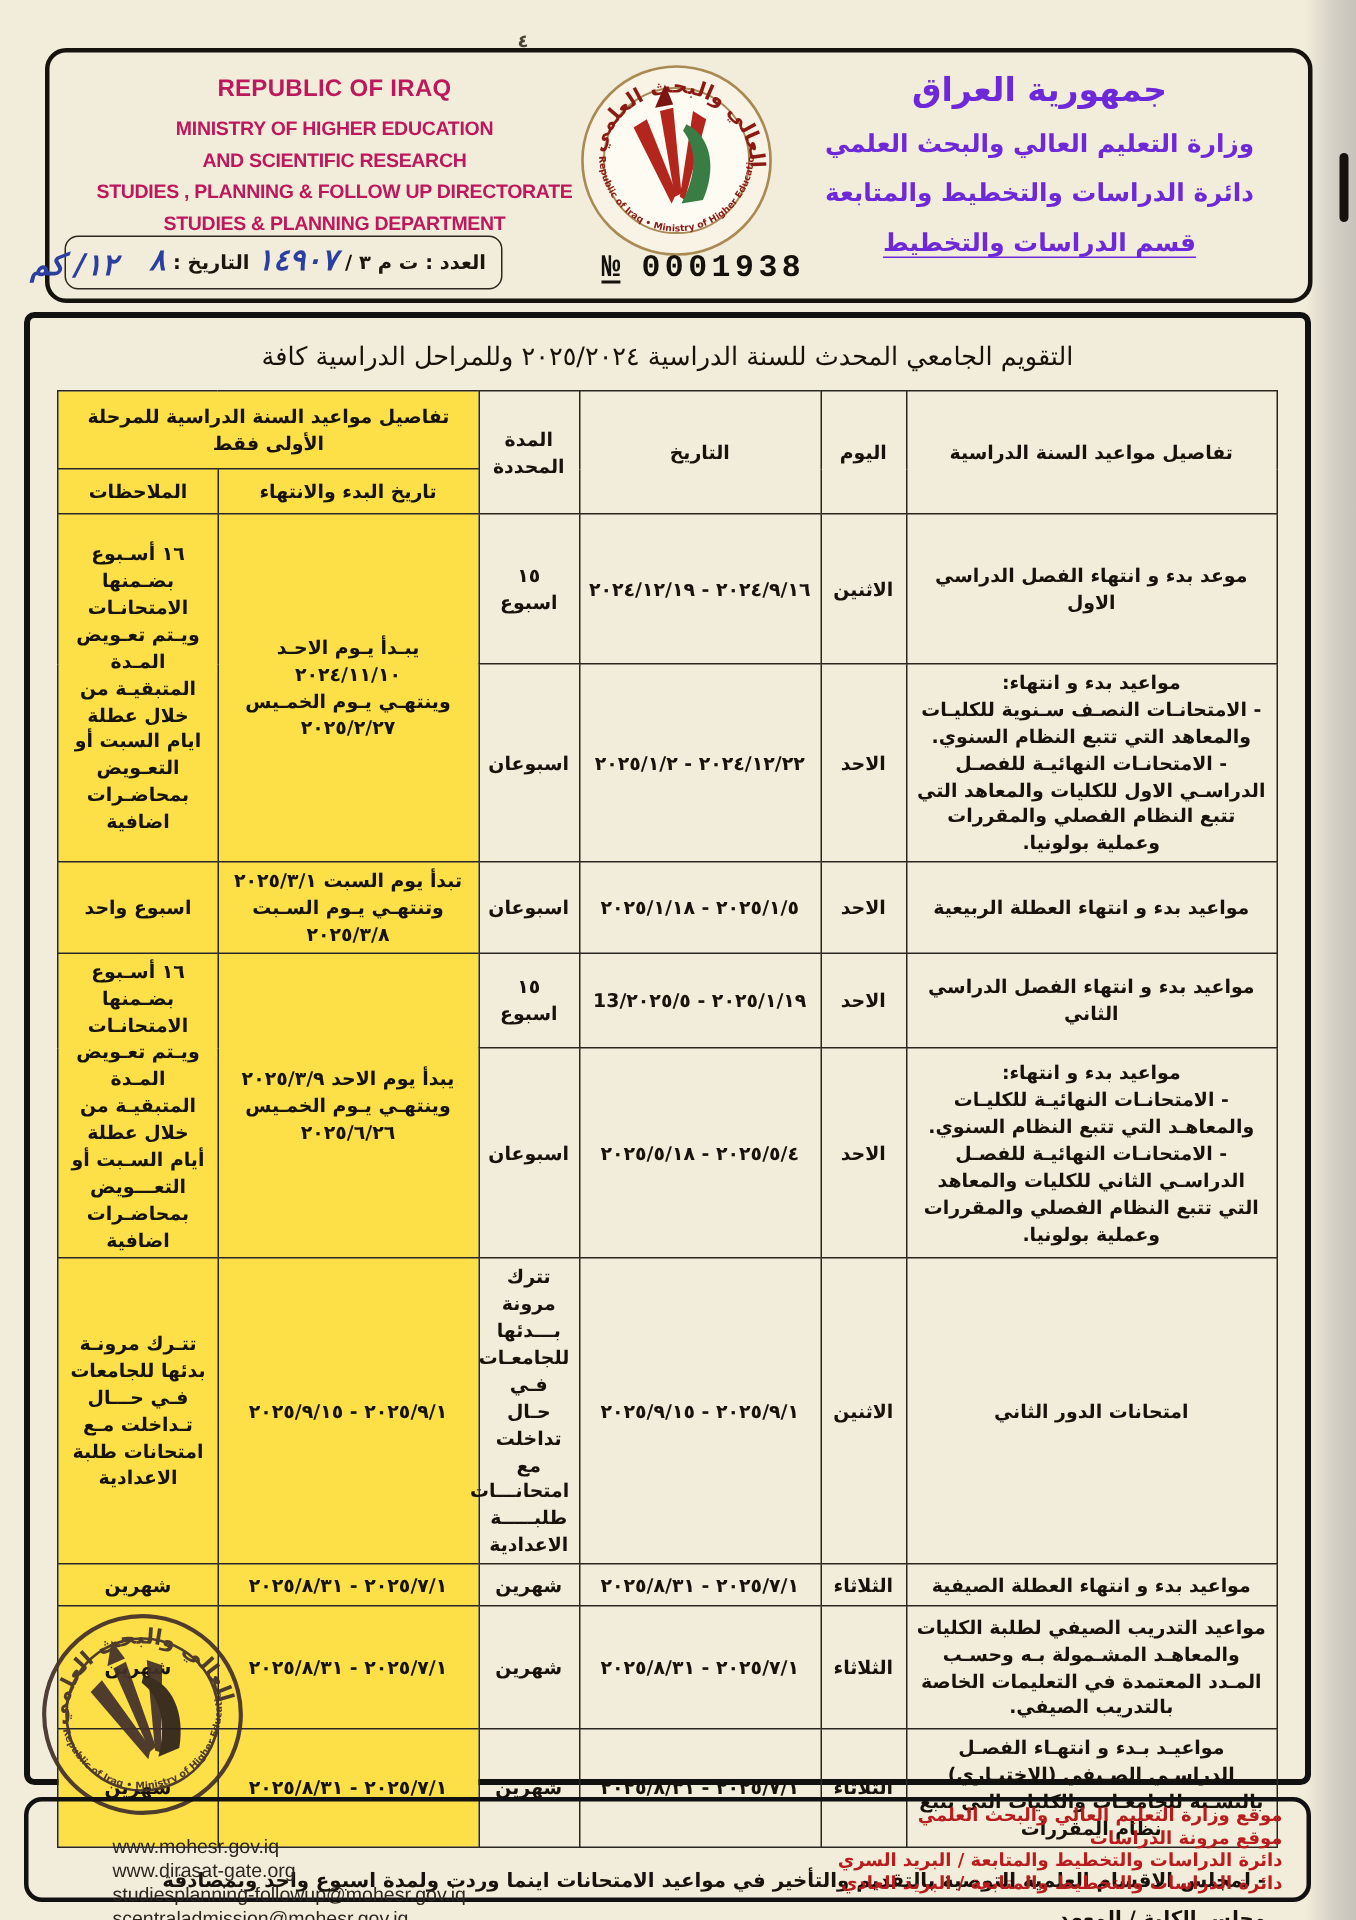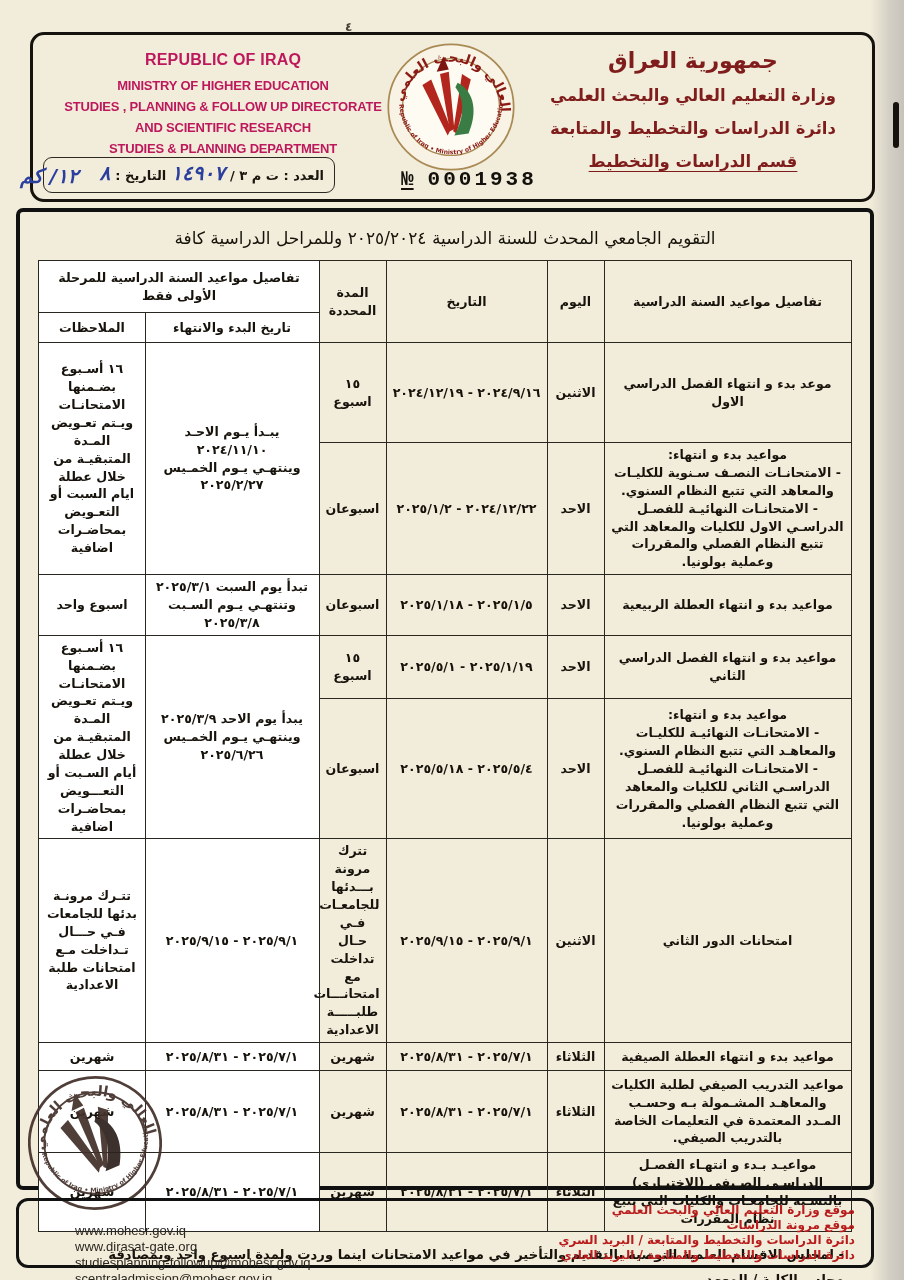--- a/index.html
+++ b/index.html
@@ -29,21 +29,21 @@
     border:3.5px solid #16130e; border-radius:14px;
   }
   .en-block{
     position:absolute; left:22px; top:16px; width:336px; text-align:center;
     font-family:"Liberation Sans", sans-serif; font-weight:700; color:#be185d;
   }
   .en-block .l0{ font-size:16px; letter-spacing:.2px; margin-bottom:6px; }
   .en-block div:not(.l0){ font-size:13px; letter-spacing:-.2px; line-height:21px; }
   .ar-block{
     position:absolute; right:14px; top:8px; width:330px; text-align:center;
-    direction:rtl; font-weight:700; color:#7f1d1d;
+    direction:rtl; font-weight:700; color:#6d28d9;
   }
   .ar-block .a0{ font-size:22px; line-height:36px; }
   .ar-block div:not(.a0){ font-size:16.5px; line-height:33px; }
   .ar-block .a3{ text-decoration:underline; text-underline-offset:4px; }
   .emblem{ position:absolute; left:352px; top:6px; width:132px; height:132px; }
   .ref-pill{
     position:absolute; left:10px; bottom:6px; width:292px; height:36px;
     border:1.6px solid #2c2820; border-radius:9px;
     direction:rtl; display:flex; align-items:center; justify-content:flex-start;
     gap:5px; padding:0 10px; font-size:13px; font-weight:700; white-space:nowrap;
@@ -71,21 +71,21 @@
   }
   table.cal{
     margin:12px auto 0; width:812px; border-collapse:collapse; table-layout:fixed;
     direction:rtl; font-weight:700; font-size:12.6px; color:#17130c;
   }
   table.cal td,table.cal th{
     border:1.7px solid #2a2620; vertical-align:middle; text-align:center;
     padding:3px 6px; line-height:1.42;
   }
   th{ font-weight:700; }
-  .g{ background:#ffffff; }
+  .g{ background:#fde047; }
   .multi{ text-align:right; white-space:pre-line; }
   .ctr{ white-space:pre-line; }
   
   .footnotes{
     direction:rtl; margin:10px 26px 0 60px; font-weight:700; font-size:13.2px;
     color:#17130c; line-height:25px; list-style:none;
   }
   
   .stamp{
     position:absolute; left:26px; top:1074px; width:138px; height:138px;
@@ -106,22 +106,22 @@
 <body>
 
 <div class="scan-strip"></div>
 <div class="scan-mark"></div>
 <div class="scan-tick">٤</div>
 
 <div class="letterhead">
   <div class="en-block">
     <div class="l0">REPUBLIC OF IRAQ</div>
     <div>MINISTRY OF HIGHER EDUCATION</div>
+    <div>AND SCIENTIFIC RESEARCH</div>
     <div>STUDIES , PLANNING &amp; FOLLOW UP DIRECTORATE</div>
-    <div>AND SCIENTIFIC RESEARCH</div>
     <div>STUDIES &amp;  PLANNING DEPARTMENT</div>
   </div>
 
   <svg class="emblem" viewBox="0 0 120 120">
     <defs>
       <path id="arcTa" d="M15,64 A45,45 0 1 1 105,64"></path>
       <path id="arcBa" d="M13,56 A47,47 0 0 0 107,56"></path>
     </defs>
     <circle cx="60" cy="60" r="57" fill="#f8f3e4" stroke="#a98a55" stroke-width="1.6"></circle>
     <circle cx="60" cy="60" r="44" fill="#fdfbf2" stroke="#a98a55" stroke-width="1.2"></circle>
@@ -207,21 +207,21 @@
         <td>الاحد</td>
         <td>٢٠٢٥/١/٥ - ٢٠٢٥/١/١٨</td>
         <td>اسبوعان</td>
         <td class="g ctr">تبدأ يوم السبت ٢٠٢٥/٣/١
 وتنتهـي يـوم السـبت ٢٠٢٥/٣/٨</td>
         <td class="g">اسبوع واحد</td>
       </tr>
       <tr style="height:60px">
         <td class="multi">مواعيد بدء و انتهاء الفصل الدراسي الثاني</td>
         <td>الاحد</td>
-        <td>٢٠٢٥/١/١٩ - ٢٠٢٥/٥/١</td>
+        <td>٢٠٢٥/١/١٩ - ٢٠٢٥/٥/13</td>
         <td>١٥ اسبوع</td>
         <td rowspan="2" class="g ctr">يبدأ يوم الاحد ٢٠٢٥/٣/٩
 وينتهـي يـوم الخمـيس ٢٠٢٥/٦/٢٦</td>
         <td rowspan="2" class="g multi">١٦ أسـبوع بضـمنها الامتحانـات ويـتم تعـويض المـدة المتبقيـة من خلال عطلة أيام السـبت أو التعـــويض بمحاضـرات اضافية</td>
       </tr>
       <tr style="height:102px">
         <td class="multi">مواعيد بدء و انتهاء:
 - الامتحانـات النهائيـة للكليـات والمعاهـد التي تتبع النظام السنوي.
 - الامتحانـات النهائيـة للفصـل الدراسـي الثاني للكليات والمعاهد التي تتبع النظام الفصلي والمقررات وعملية بولونيا.</td>
         <td>الاحد</td>

